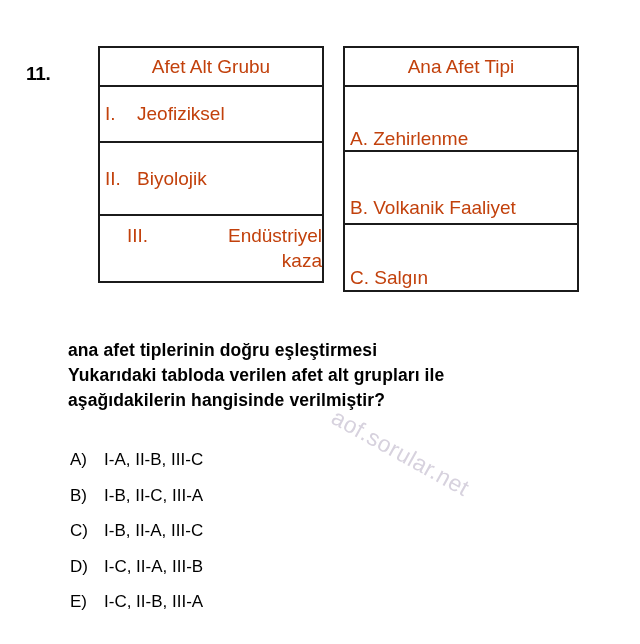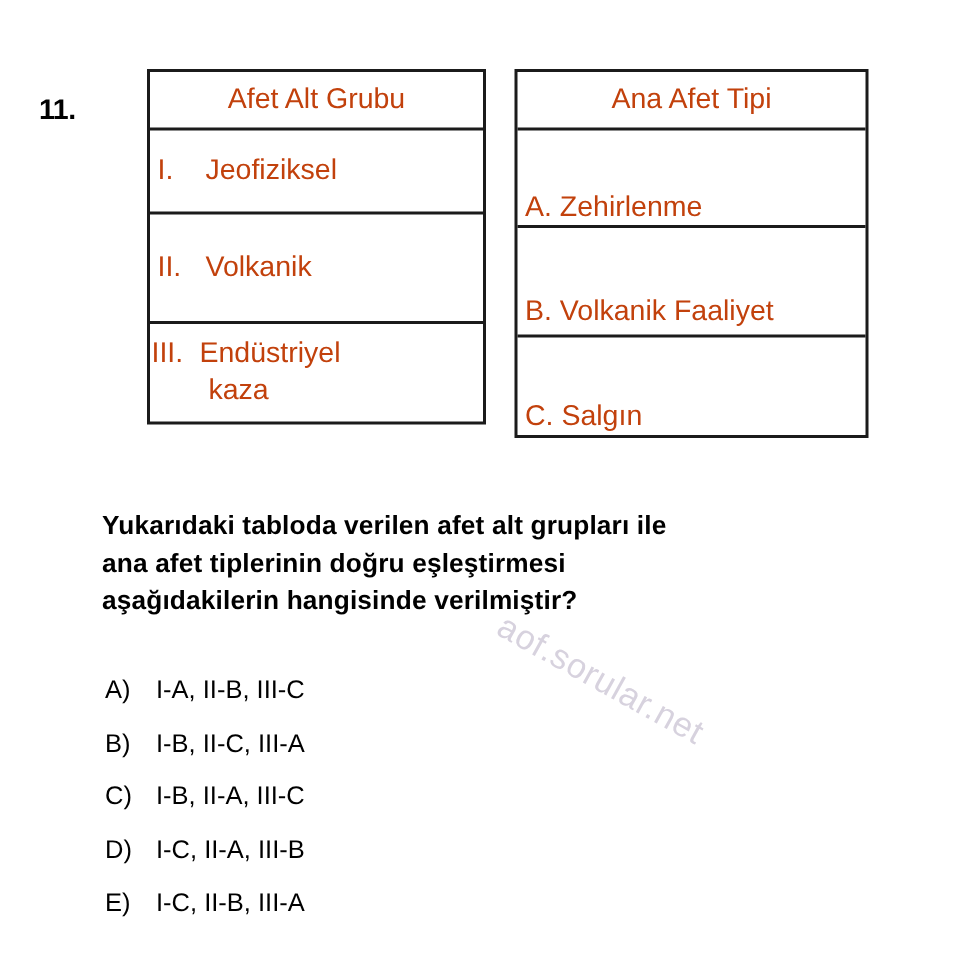--- a/index.html
+++ b/index.html
@@ -79,22 +79,23 @@
   .rowline .marker {
     flex: 0 0 auto;
     min-width: 32px;
     white-space: pre;
   }
   .rowline .label { flex: 1 1 auto; }
 
   .single-line { padding-left: 5px; margin-top: 41px; }
 
   .wrap-cell {
-    padding-left: 1px;
+    padding-left: 16px;
     line-height: 1.28;
+    text-align: right;
   }
   .wrap-cell .l2 { padding-left: 38px; display: block; }
 
   
   #question-stem {
     position: absolute;
     left: 68px;
     top: 338px;
     width: 472px;
     font-size: 17.5px;
@@ -176,21 +177,21 @@
             <div class="rowline">
               <span class="marker">I.</span>
               <span class="label">Jeofiziksel</span>
             </div>
           </td>
         </tr>
         <tr>
           <td class="body-cell tall">
             <div class="rowline">
               <span class="marker">II.</span>
-              <span class="label">Volkanik</span>
+              <span class="label">Biyolojik</span>
             </div>
           </td>
         </tr>
         <tr>
           <td class="body-cell tall2">
             <div class="wrap-cell">
               <span class="rowline" style="padding-left:0">
                 <span class="marker">III.</span>
                 <span class="label">Endüstriyel</span>
               </span>
@@ -223,22 +224,22 @@
         <tr>
           <td class="body-cell tall2">
             <div class="single-line">C. Salgın</div>
           </td>
         </tr>
       </tbody>
     </table>
   </div>
 
   <div id="question-stem">
+    <div>ana afet tiplerinin doğru eşleştirmesi</div>
     <div>Yukarıdaki tabloda verilen afet alt grupları ile</div>
-    <div>ana afet tiplerinin doğru eşleştirmesi</div>
     <div class="last-line">aşağıdakilerin hangisinde verilmiştir?</div>
   </div>
 
   <div id="options">
     <div class="option">
       <span class="opt-key">A)</span>
       <span class="opt-text">I-A, II-B, III-C</span>
     </div>
     <div class="option">
       <span class="opt-key">B)</span>

